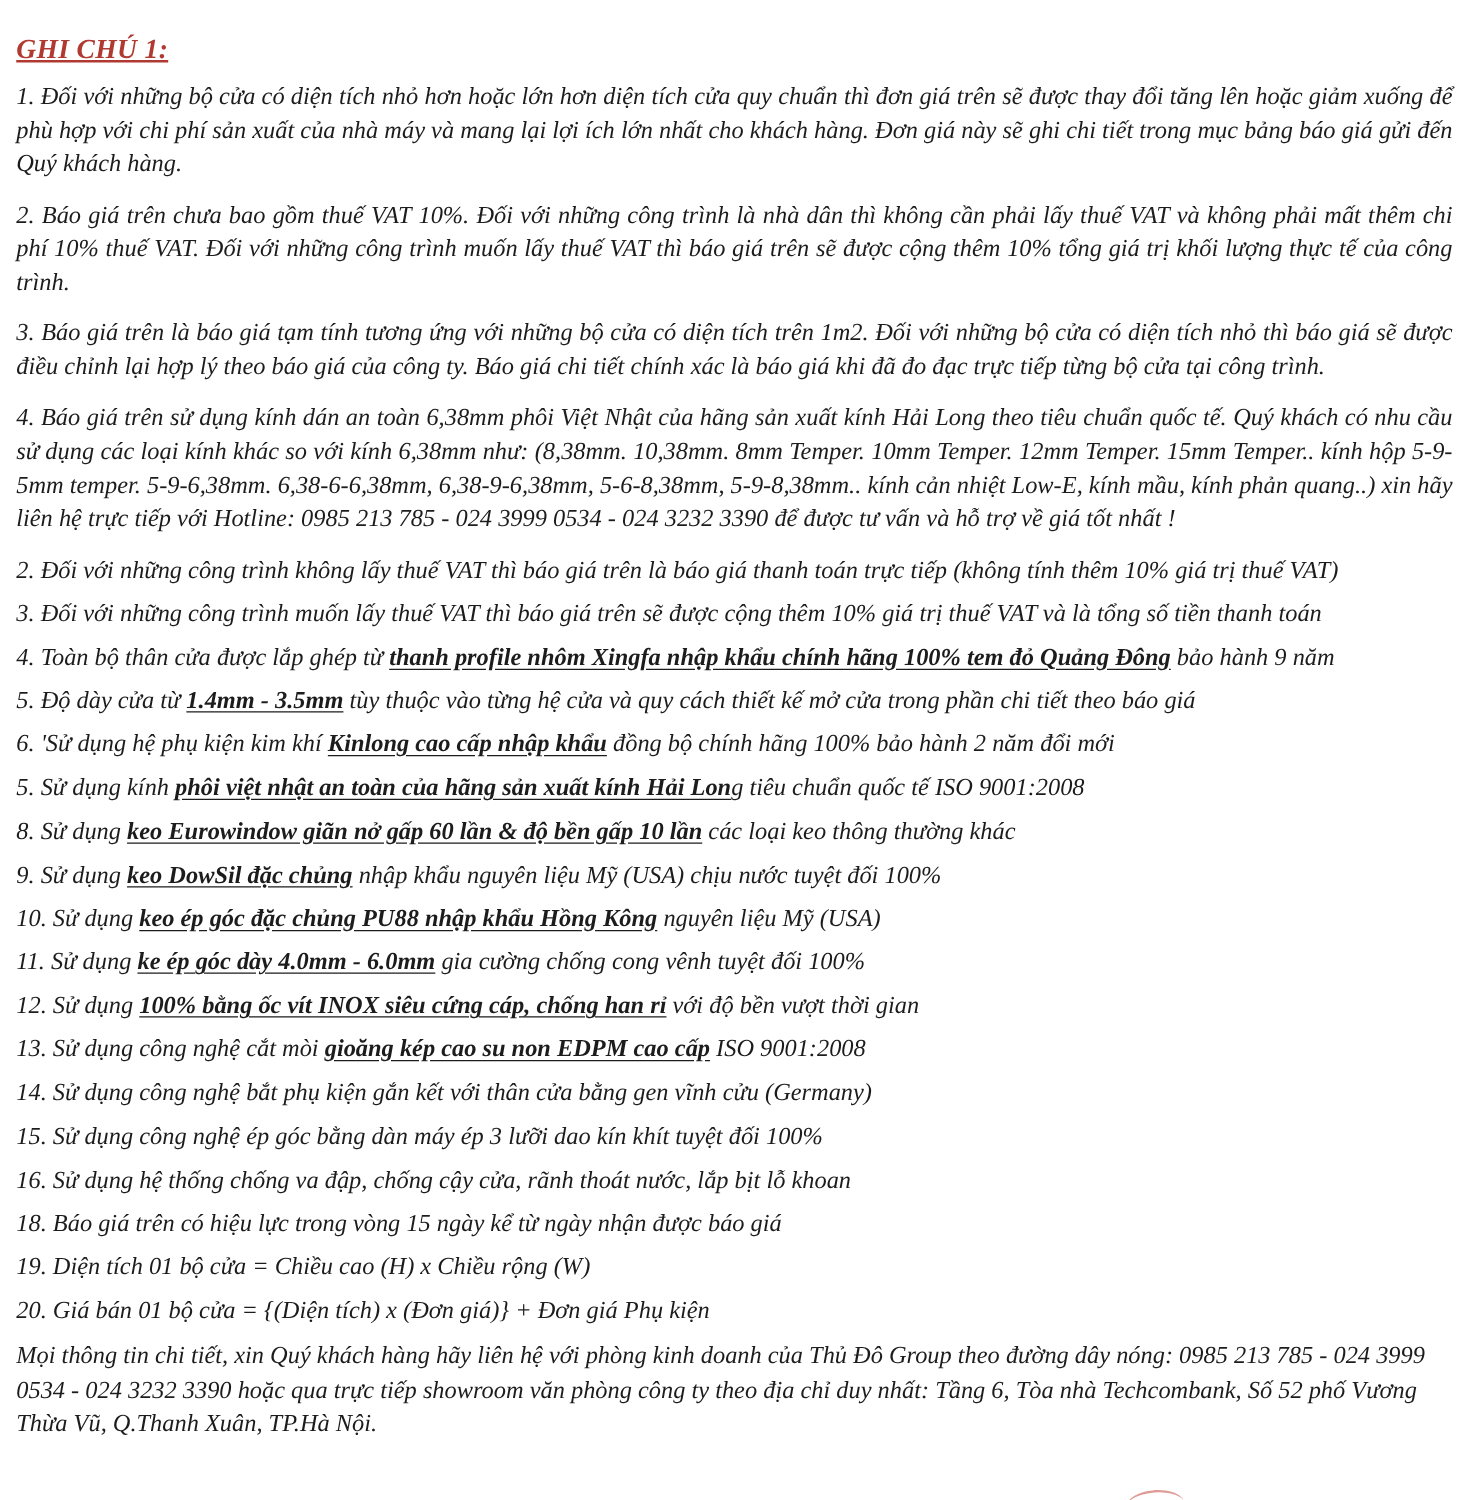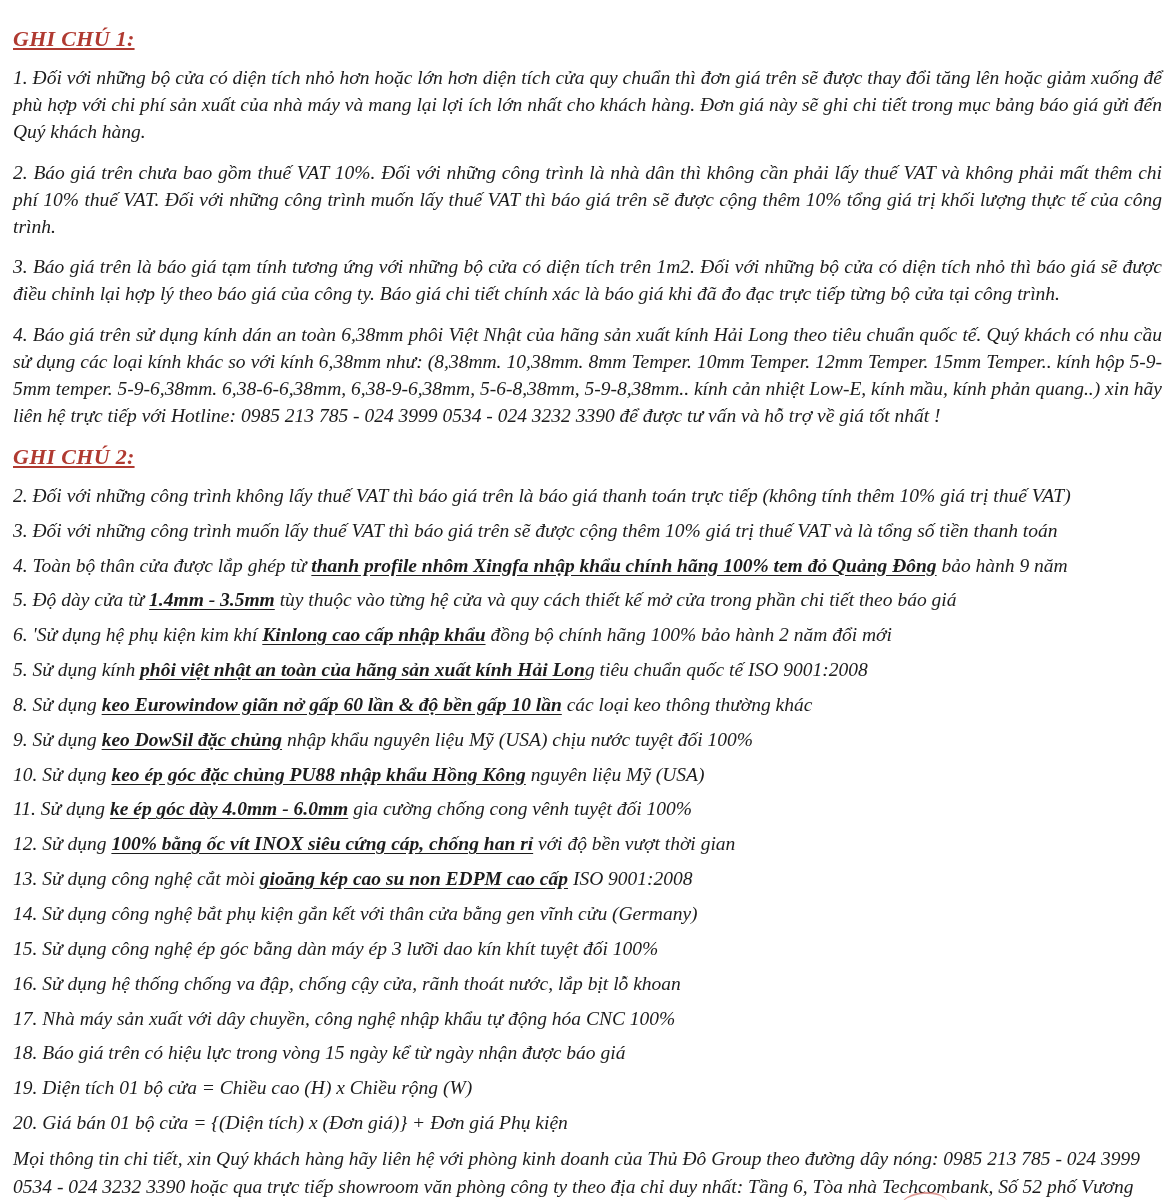--- a/index.html
+++ b/index.html
@@ -73,39 +73,37 @@
 
   <h2 class="note-heading">GHI CHÚ 1:</h2>
 
   <div id="note1-paragraphs">
       <p class="para">1. Đối với những bộ cửa có diện tích nhỏ hơn hoặc lớn hơn diện tích cửa quy chuẩn thì đơn giá trên sẽ được thay đổi tăng lên hoặc giảm xuống để phù hợp với chi phí sản xuất của nhà máy và mang lại lợi ích lớn nhất cho khách hàng. Đơn giá này sẽ ghi chi tiết trong mục bảng báo giá gửi đến Quý khách hàng.</p>
       <p class="para">2. Báo giá trên chưa bao gồm thuế VAT 10%. Đối với những công trình là nhà dân thì không cần phải lấy thuế VAT và không phải mất thêm chi phí 10% thuế VAT. Đối với những công trình muốn lấy thuế VAT thì báo giá trên sẽ được cộng thêm 10% tổng giá trị khối lượng thực tế của công trình.</p>
       <p class="para">3. Báo giá trên là báo giá tạm tính tương ứng với những bộ cửa có diện tích trên 1m2. Đối với những bộ cửa có diện tích nhỏ thì báo giá sẽ được điều chỉnh lại hợp lý theo báo giá của công ty. Báo giá chi tiết chính xác là báo giá khi đã đo đạc trực tiếp từng bộ cửa tại công trình.</p>
       <p class="para">4. Báo giá trên sử dụng kính dán an toàn 6,38mm phôi Việt Nhật của hãng sản xuất kính Hải Long theo tiêu chuẩn quốc tế. Quý khách có nhu cầu sử dụng các loại kính khác so với kính 6,38mm như: (8,38mm. 10,38mm. 8mm Temper. 10mm Temper. 12mm Temper. 15mm Temper.. kính hộp 5-9-5mm temper. 5-9-6,38mm. 6,38-6-6,38mm, 6,38-9-6,38mm, 5-6-8,38mm, 5-9-8,38mm.. kính cản nhiệt Low-E, kính mầu, kính phản quang..) xin hãy liên hệ trực tiếp với Hotline: 0985 213 785 - 024 3999 0534 - 024 3232 3390 để được tư vấn và hỗ trợ về giá tốt nhất !</p>
     </div>
 
-  <h2 class="note-heading note2-heading-margin">GHI CHÚ 2:</h2>
 
   <ul class="items" id="note2-list">
       <li class="item"><span>2. Đối với những công trình không lấy thuế VAT thì báo giá trên là báo giá thanh toán trực tiếp (không tính thêm 10% giá trị thuế VAT)</span></li>
       <li class="item"><span>3. Đối với những công trình muốn lấy thuế VAT thì báo giá trên sẽ được cộng thêm 10% giá trị thuế VAT và là tổng số tiền thanh toán</span></li>
       <li class="item"><span>4. Toàn bộ thân cửa được lắp ghép từ </span><span class="ul">thanh profile nhôm Xingfa nhập khẩu chính hãng 100% tem đỏ Quảng Đông</span><span> bảo hành 9 năm</span></li>
       <li class="item"><span>5. Độ dày cửa từ </span><span class="ul">1.4mm - 3.5mm</span><span> tùy thuộc vào từng hệ cửa và quy cách thiết kế mở cửa trong phần chi tiết theo báo giá</span></li>
       <li class="item"><span>6. 'Sử dụng hệ phụ kiện kim khí </span><span class="ul">Kinlong cao cấp nhập khẩu</span><span> đồng bộ chính hãng 100% bảo hành 2 năm đổi mới</span></li>
       <li class="item"><span>5. Sử dụng kính </span><span class="ul">phôi việt nhật an toàn của hãng sản xuất kính Hải Lon</span><span>g tiêu chuẩn quốc tế ISO 9001:2008</span></li>
       <li class="item"><span>8. Sử dụng </span><span class="ul">keo Eurowindow giãn nở gấp 60 lần &amp; độ bền gấp 10 lần</span><span> các loại keo thông thường khác</span></li>
       <li class="item"><span>9. Sử dụng </span><span class="ul">keo DowSil đặc chủng</span><span> nhập khẩu nguyên liệu Mỹ (USA) chịu nước tuyệt đối 100%</span></li>
       <li class="item"><span>10. Sử dụng </span><span class="ul">keo ép góc đặc chủng PU88 nhập khẩu Hồng Kông</span><span> nguyên liệu Mỹ (USA)</span></li>
       <li class="item"><span>11. Sử dụng </span><span class="ul">ke ép góc dày 4.0mm - 6.0mm</span><span> gia cường chống cong vênh tuyệt đối 100%</span></li>
       <li class="item"><span>12. Sử dụng </span><span class="ul">100% bằng ốc vít INOX siêu cứng cáp, chống han rỉ</span><span> với độ bền vượt thời gian</span></li>
       <li class="item"><span>13. Sử dụng công nghệ cắt mòi </span><span class="ul">gioăng kép cao su non EDPM cao cấp</span><span> ISO 9001:2008</span></li>
       <li class="item"><span>14. Sử dụng công nghệ bắt phụ kiện gắn kết với thân cửa bằng gen vĩnh cửu (Germany)</span></li>
       <li class="item"><span>15. Sử dụng công nghệ ép góc bằng dàn máy ép 3 lưỡi dao kín khít tuyệt đối 100%</span></li>
       <li class="item"><span>16. Sử dụng hệ thống chống va đập, chống cậy cửa, rãnh thoát nước, lắp bịt lỗ khoan</span></li>
-      <li class="item"><span>17. Nhà máy sản xuất với dây chuyền, công nghệ nhập khẩu tự động hóa CNC 100%</span></li>
       <li class="item"><span>18. Báo giá trên có hiệu lực trong vòng 15 ngày kể từ ngày nhận được báo giá</span></li>
       <li class="item"><span>19. Diện tích 01 bộ cửa = Chiều cao (H) x Chiều rộng (W)</span></li>
       <li class="item"><span>20. Giá bán 01 bộ cửa = {(Diện tích) x (Đơn giá)} + Đơn giá Phụ kiện</span></li>
     </ul>
 
   <p class="footer-para">Mọi thông tin chi tiết, xin Quý khách hàng hãy liên hệ với phòng kinh doanh của Thủ Đô Group theo đường dây nóng: 0985 213 785 - 024 3999 0534 - 024 3232 3390 hoặc qua trực tiếp showroom văn phòng công ty theo địa chỉ duy nhất: Tầng 6, Tòa nhà Techcombank, Số 52 phố Vương Thừa Vũ, Q.Thanh Xuân, TP.Hà Nội.</p>
 
   <div class="red-scribble"></div>
 
 </div>

